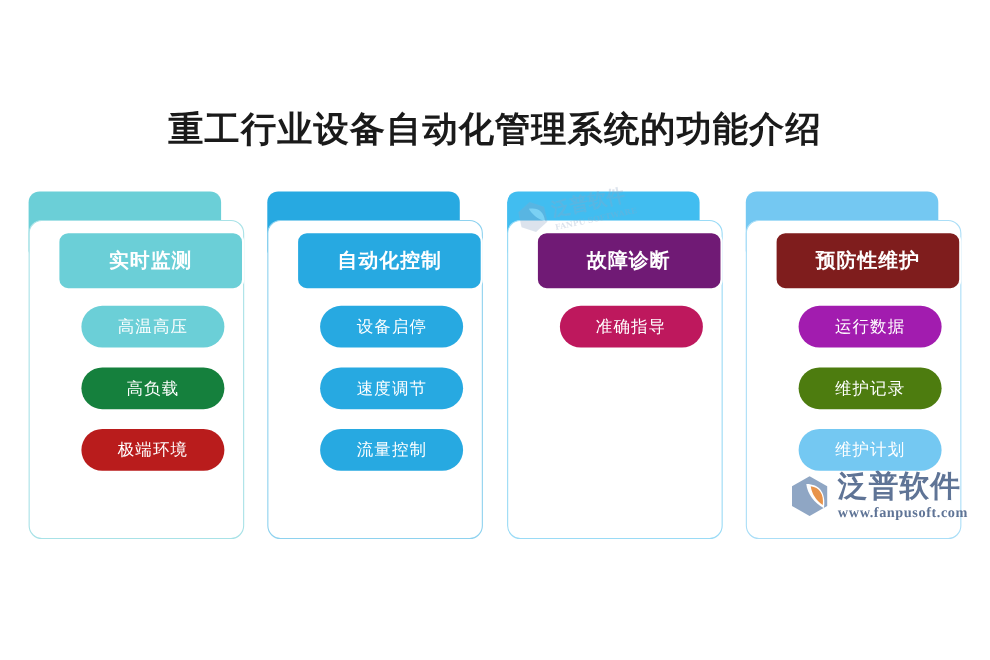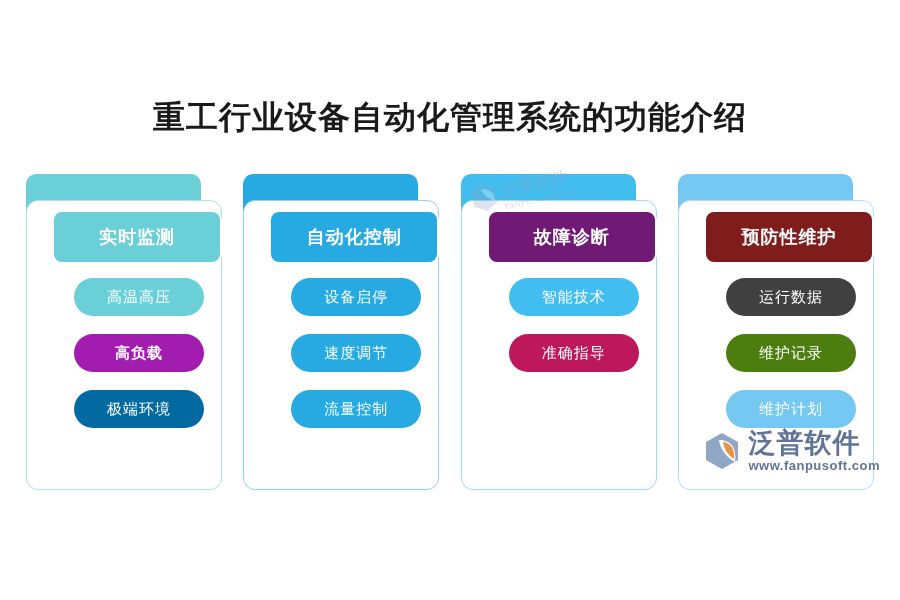--- a/index.html
+++ b/index.html
@@ -145,21 +145,21 @@
   .logo-mark { width: 40px; height: 40px; flex: 0 0 40px; }
   .logo-texts { display: flex; flex-direction: column; line-height: 1; }
   .logo-name {
     font-family: "DejaVu Serif", "Liberation Serif", serif;
     font-size: 27px;
     font-weight: 700;
     color: #5f7496;
     letter-spacing: 1px;
   }
   .logo-url {
-    font-family: Liberation Sans, sans-serif;
+    font-family: Liberation Serif, serif;
     font-size: 13px;
     font-weight: 700;
     color: #5f7496;
     letter-spacing: 0.5px;
     margin-top: 3px;
   }
 </style>
 </head>
 <body>
 
@@ -168,22 +168,22 @@
   <h1 class="page-title">重工行业设备自动化管理系统的功能介绍</h1>
 
   <div class="cards">
 
     <div class="card">
       <div class="card-bar" style="background: rgb(107, 207, 215);"></div>
       <div class="card-body" style="border-color: rgb(168, 226, 231);"></div>
       <div class="card-header" style="background: rgb(107, 207, 215);">实时监测</div>
       <div class="card-items">
         <div class="pill" style="background: rgb(107, 207, 215);">高温高压</div>
-        <div class="pill" style="background: #a21caf; font-weight: bold;">高负载</div>
-        <div class="pill" style="background: #0369a1;">极端环境</div>
+        <div class="pill" style="background: #15803d;">高负载</div>
+        <div class="pill" style="background: #b91c1c;">极端环境</div>
       </div>
     </div>
 
     <div class="card">
       <div class="card-bar" style="background: rgb(39, 169, 225);"></div>
       <div class="card-body" style="border-color: rgb(142, 210, 239);"></div>
       <div class="card-header" style="background: rgb(39, 169, 225);">自动化控制</div>
       <div class="card-items">
         <div class="pill" style="background: rgb(39, 169, 225);">设备启停</div>
         <div class="pill" style="background: rgb(39, 169, 225);">速度调节</div>
@@ -197,31 +197,30 @@
 
       <svg class="watermark" viewBox="0 0 110 48">
         <path d="M4 10 L16 3 L28 10 L28 24 L16 31 L4 24 Z" fill="#8fa6c4"></path>
         <path d="M14 9 C22 9 27 14 26 23 C20 20 16 15 14 9 Z" fill="#ffffff"></path>
         <text x="34" y="20" font-family="'DejaVu Serif', serif" font-size="17" font-weight="700" fill="#8fa6c4">泛普软件</text>
         <text x="34" y="33" font-family="'DejaVu Serif', serif" font-size="7" font-weight="700" fill="#8fa6c4">FANPU SOFTWARE</text>
       </svg>
 
       <div class="card-header" style="background: #701a75;">故障诊断</div>
       <div class="card-items">
-        <div class="pill" style="background: rgb(65, 189, 240);">智能技术</div>
         <div class="pill" style="background: #be185d;">准确指导</div>
       </div>
     </div>
 
     <div class="card">
       <div class="card-bar" style="background: rgb(116, 200, 242);"></div>
       <div class="card-body" style="border-color: rgb(170, 222, 247);"></div>
       <div class="card-header" style="background: #7f1d1d;">预防性维护</div>
       <div class="card-items">
-        <div class="pill" style="background: #404040;">运行数据</div>
+        <div class="pill" style="background: #a21caf;">运行数据</div>
         <div class="pill" style="background: #4d7c0f;">维护记录</div>
         <div class="pill" style="background: rgb(116, 200, 242);">维护计划</div>
       </div>
     </div>
 
   </div>
 
   <div class="logo">
     <svg class="logo-mark" viewBox="0 0 40 40">
       <path d="M4 11 L20 2 L36 11 L36 29 L20 38 L4 29 Z" fill="#8fa6c4"></path>

